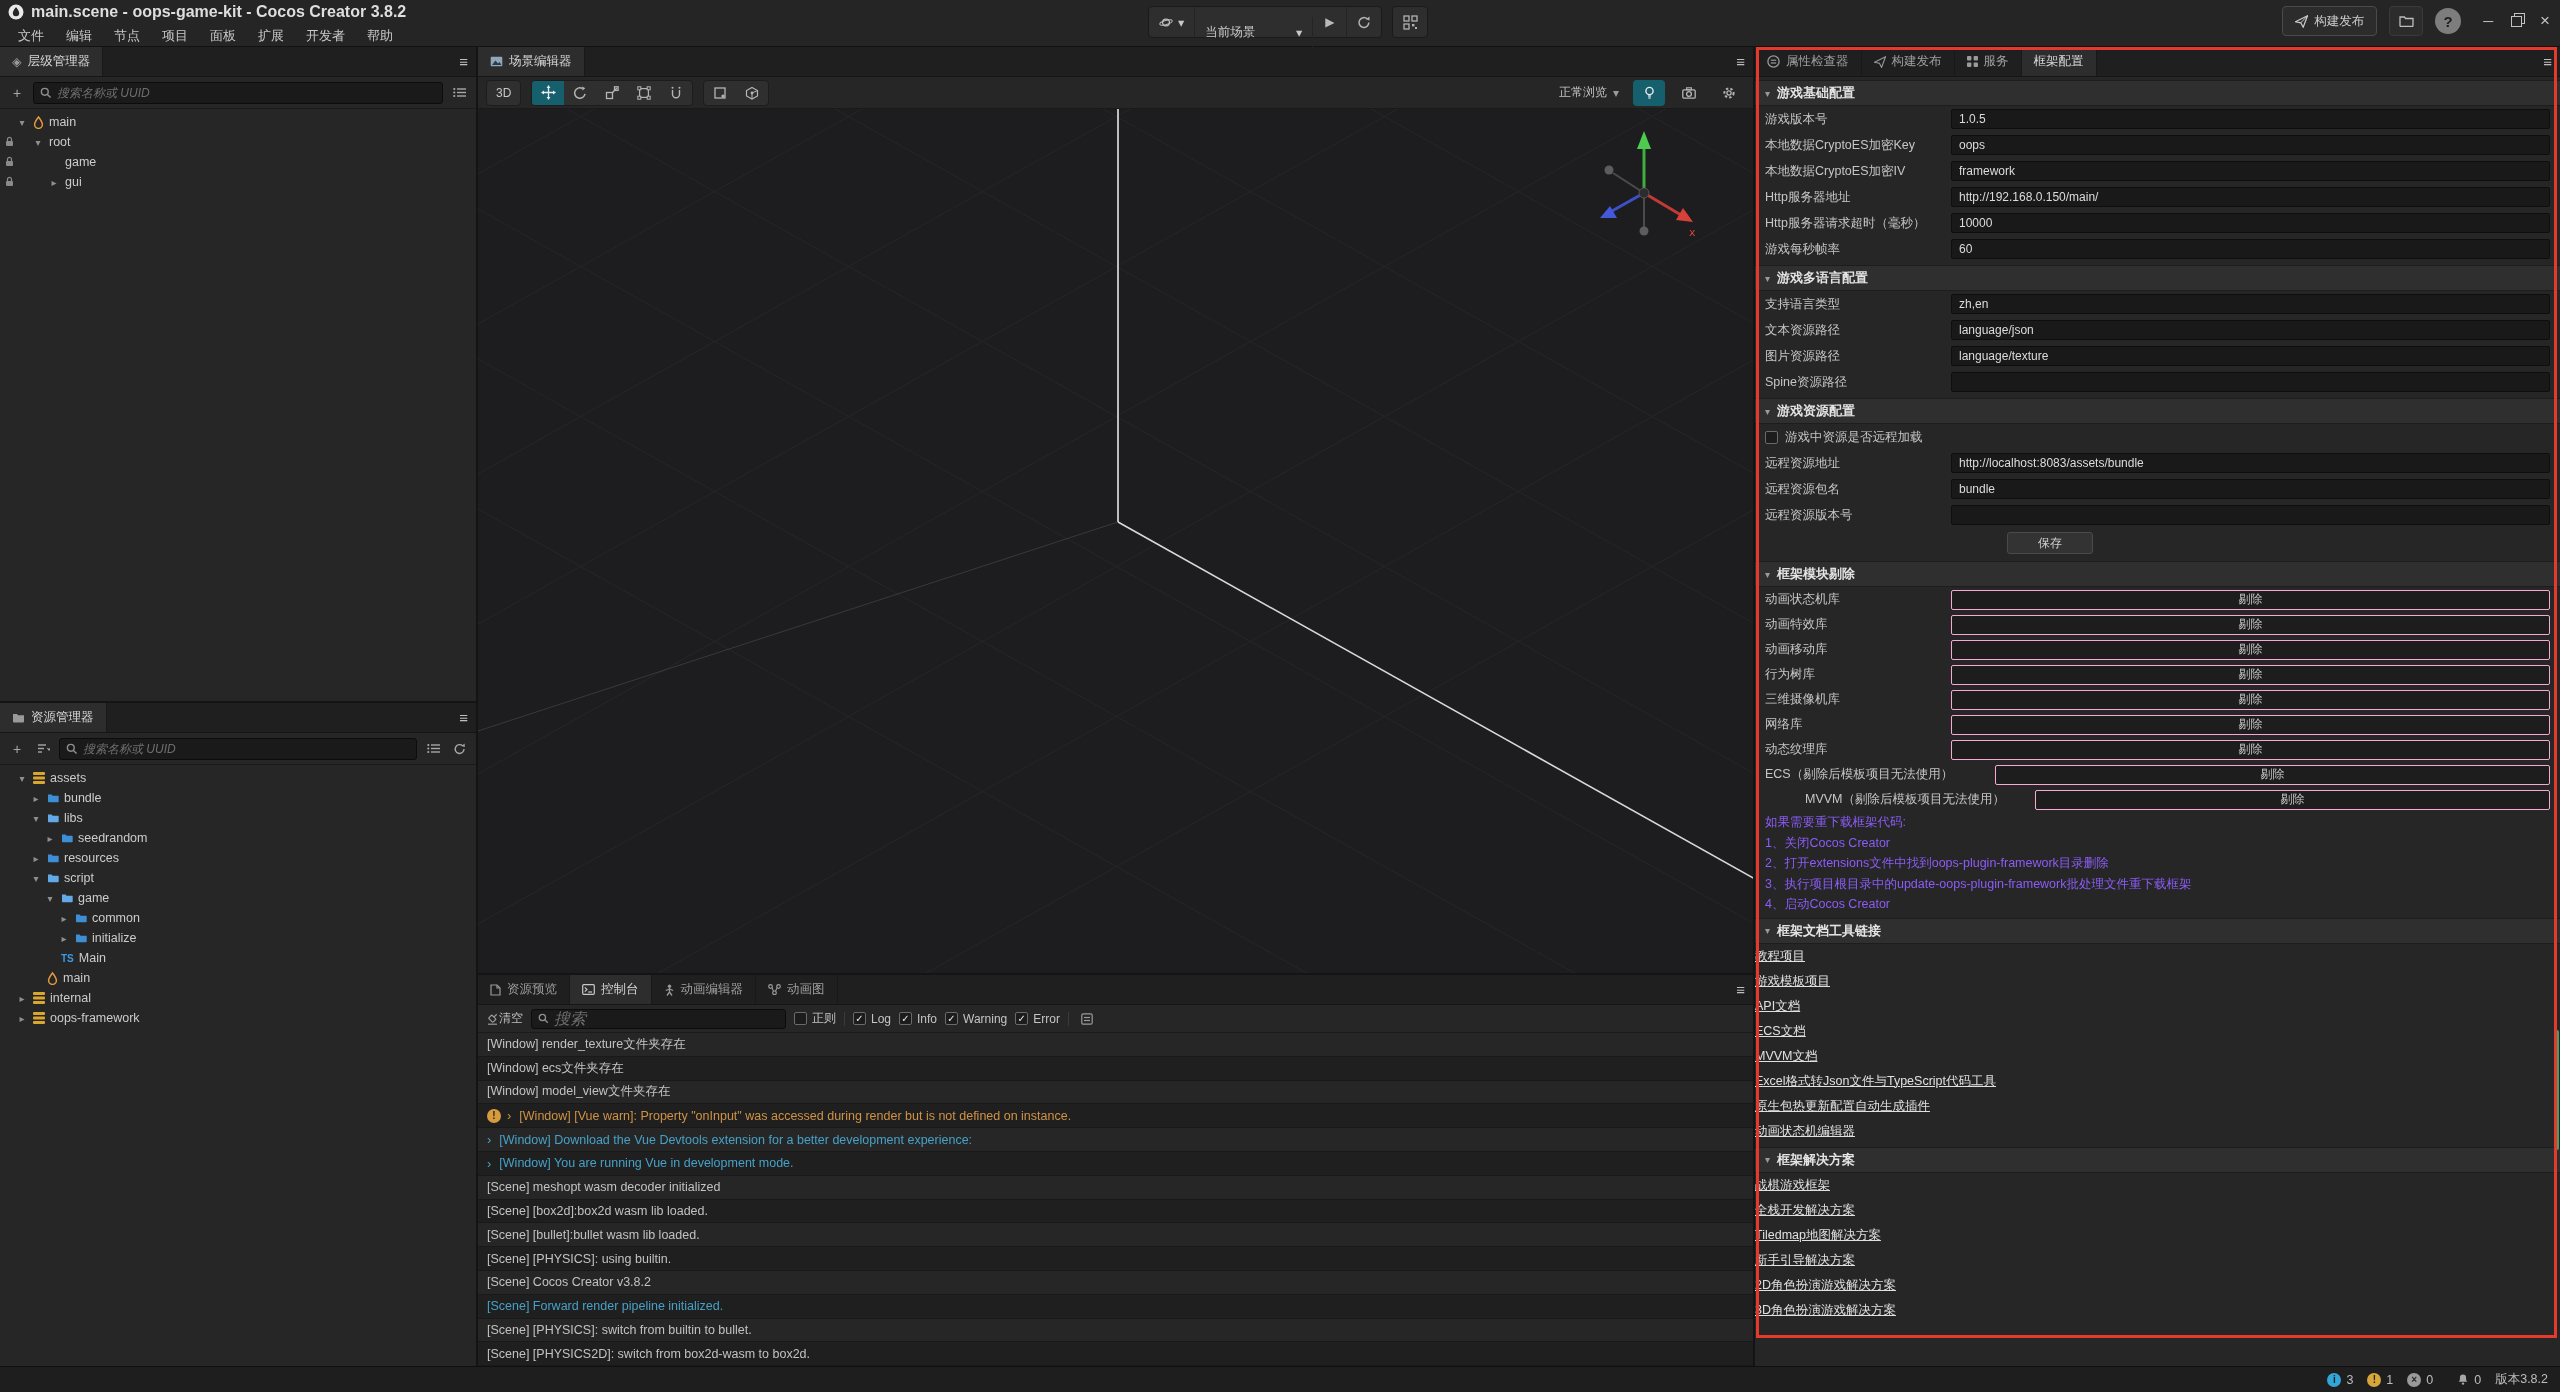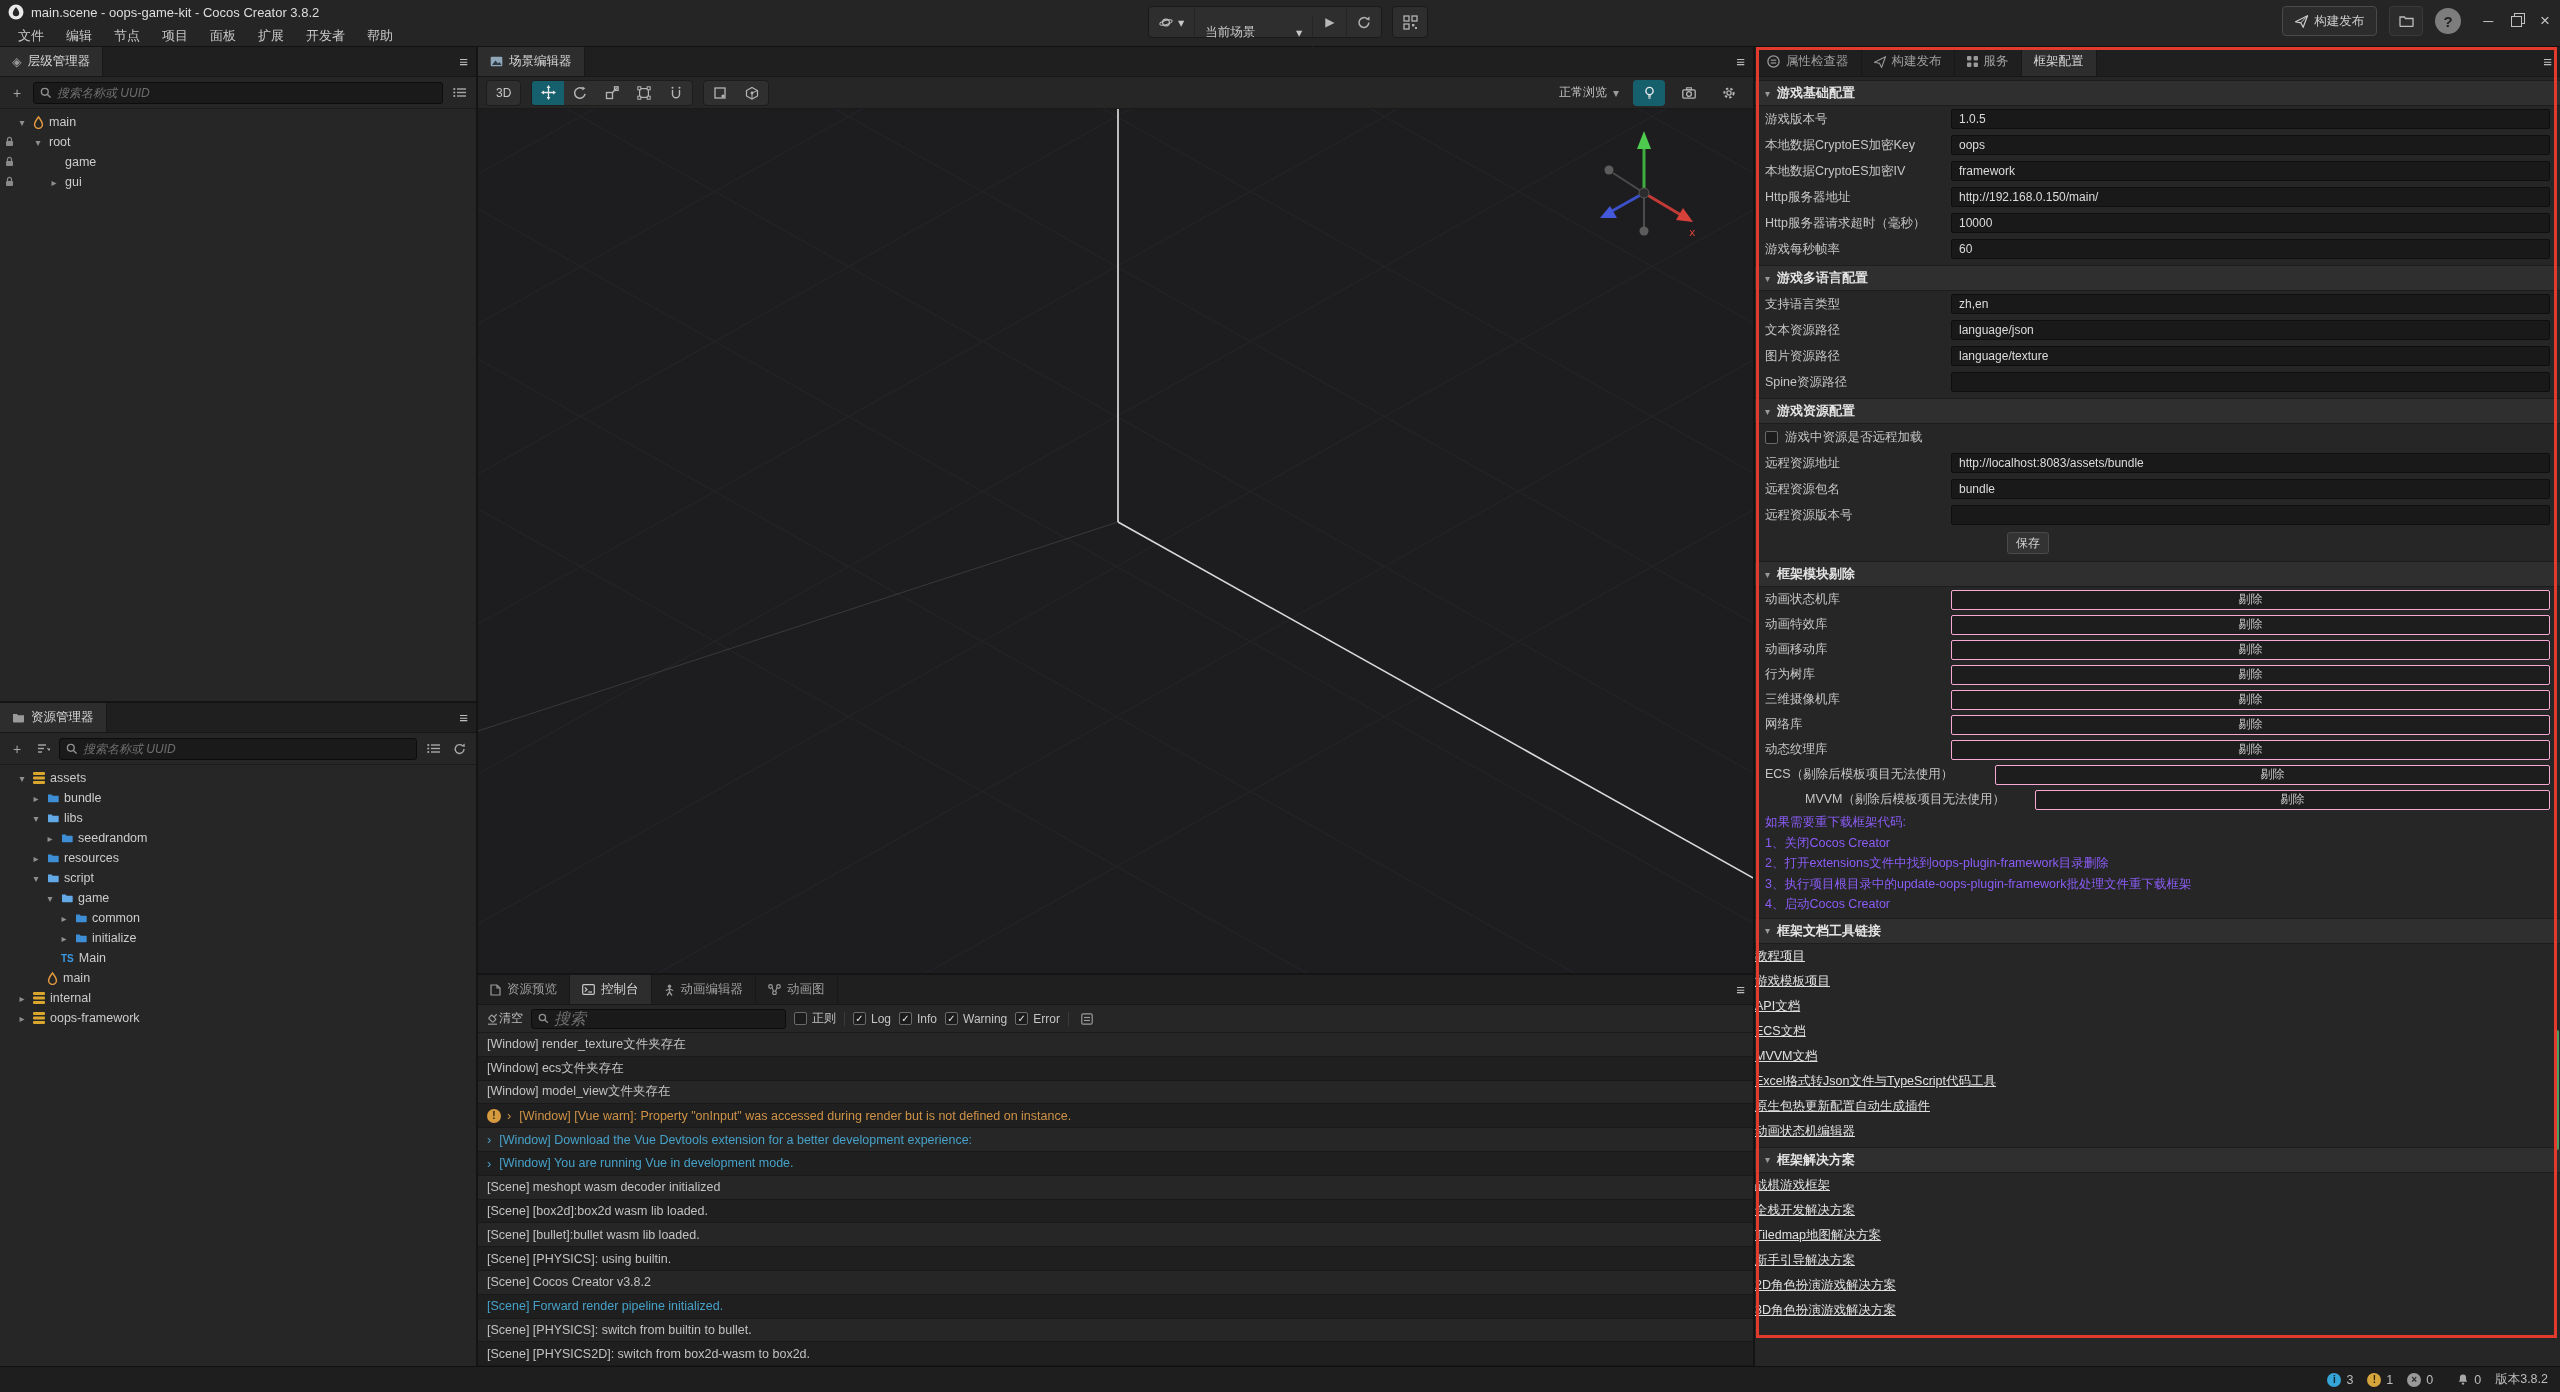--- a/index.html
+++ b/index.html
@@ -3,21 +3,21 @@
 <meta charset="utf-8">
 <style>
 *{margin:0;padding:0;box-sizing:border-box;}
 html,body{width:2560px;height:1392px;overflow:hidden;background:#1b1b1b;
   font-family:"Liberation Sans","DejaVu Sans",sans-serif;color:#cfcfcf;-webkit-font-smoothing:antialiased;}
 .app{width:2560px;height:1392px;display:flex;flex-direction:column;}
 
 
 .titlebar{position:relative;height:47px;background:#252525;border-bottom:1px solid #121212;flex:0 0 47px;}
 .tb-title{display:flex;align-items:center;gap:7px;height:24px;padding-left:8px;}
-.tb-title .title{font-size:13px;font-weight:normal;color:#dedede;}
+.tb-title .title{font-size:16px;font-weight:bold;color:#dedede;}
 .menubar{display:flex;align-items:center;height:23px;padding-left:8px;gap:2px;}
 .menu-item{font-size:13px;color:#c8c8c8;padding:2px 10px;cursor:default;}
 .center-tools{position:absolute;left:1148px;top:6px;display:flex;align-items:center;gap:10px;}
 .ct-group{display:flex;align-items:center;background:#2e2e2e;border:1px solid #1a1a1a;border-radius:4px;height:32px;}
 .ct-seg{display:flex;align-items:center;gap:5px;padding:0 10px;height:100%;border-right:1px solid #242424;font-size:12.5px;color:#c8c8c8;}
 .ct-seg:last-child{border-right:none;}
 .ct-btn{display:flex;align-items:center;justify-content:center;width:34px;height:100%;border-right:1px solid #242424;color:#b9b9b9;font-size:13px;}
 .ct-sq{display:flex;align-items:center;justify-content:center;width:36px;height:32px;background:#2e2e2e;border:1px solid #1a1a1a;border-radius:4px;}
 .tb-right{position:absolute;right:10px;top:6px;display:flex;align-items:center;gap:12px;}
 .build-btn{display:flex;align-items:center;gap:6px;background:#2c2c2c;border:1px solid #4a4a4a;border-radius:4px;height:30px;padding:0 12px;font-size:12.5px;color:#cdcdcd;}
@@ -90,21 +90,21 @@
 .itabs{height:30px;background:#1f1f1f;display:flex;align-items:stretch;border-bottom:1px solid #161616;position:relative;flex:0 0 30px;}
 .ibody{flex:1;overflow:hidden;background:#262626;padding-bottom:10px;}
 .sec-h{height:26px;background:#2f2f2f;border-top:1px solid #1d1d1d;border-bottom:1px solid #1d1d1d;display:flex;align-items:center;gap:7px;padding-left:10px;font-size:13px;font-weight:bold;color:#e4e4e4;margin-top:3px;}
 .sec-h .arr{color:#9a9a9a;font-size:10px;font-weight:normal;}
 .irow{height:26px;display:flex;align-items:center;padding-left:10px;}
 .irow .lbl{width:186px;flex:0 0 186px;font-size:12.5px;color:#c6c6c6;white-space:nowrap;overflow:hidden;}
 .ival{flex:1;margin-right:10px;height:20px;background:#191919;border:1px solid #0e0e0e;border-radius:2px;color:#dcdcdc;font-size:12px;padding:0 7px;font-family:inherit;outline:none;}
 .trim-btn{flex:1;margin-right:10px;height:20px;background:#1d1d1d;border:1px solid #f9a8d4;border-radius:2px;color:#c9c9c9;font-size:12px;font-family:inherit;}
 .cbrow{height:26px;display:flex;align-items:center;gap:7px;padding-left:10px;font-size:12.5px;color:#c6c6c6;}
 .save-row{height:30px;display:flex;align-items:center;padding-left:252px;}
-.save-btn{height:22px;padding:0 8px;background:#333333;border:1px solid #4a4a4a;border-radius:3px;color:#d2d2d2;font-size:12px;font-family:inherit;}
+.save-btn{height:22px;padding:0 30px;background:#333333;border:1px solid #4a4a4a;border-radius:3px;color:#d2d2d2;font-size:12px;font-family:inherit;}
 .note{padding-left:10px;font-size:12.5px;color:#8b5cf6;line-height:20.5px;}
 .ilink{display:block;height:25px;line-height:25px;font-size:12.5px;color:#e0e0e0;text-decoration:underline;cursor:pointer;}
 .red-annot{position:absolute;left:1px;top:0;right:3px;bottom:28px;border:3px solid #e23b2e;pointer-events:none;z-index:5;}
 .rthumb{position:absolute;right:1px;top:983px;width:4px;height:120px;background:#46a065;border-radius:2px;z-index:4;}
 
 
 .statusbar{height:26px;flex:0 0 26px;background:#1e1e1e;border-top:1px solid #101010;display:flex;align-items:center;justify-content:flex-end;gap:14px;padding-right:12px;font-size:12.5px;color:#bdbdbd;}
 .sb-item{display:flex;align-items:center;gap:5px;}
 .sb-ic{width:14px;height:14px;border-radius:50%;display:flex;align-items:center;justify-content:center;font-size:10px;font-weight:bold;}
 .sb-info{background:#35a4d6;color:#0d2835;}

